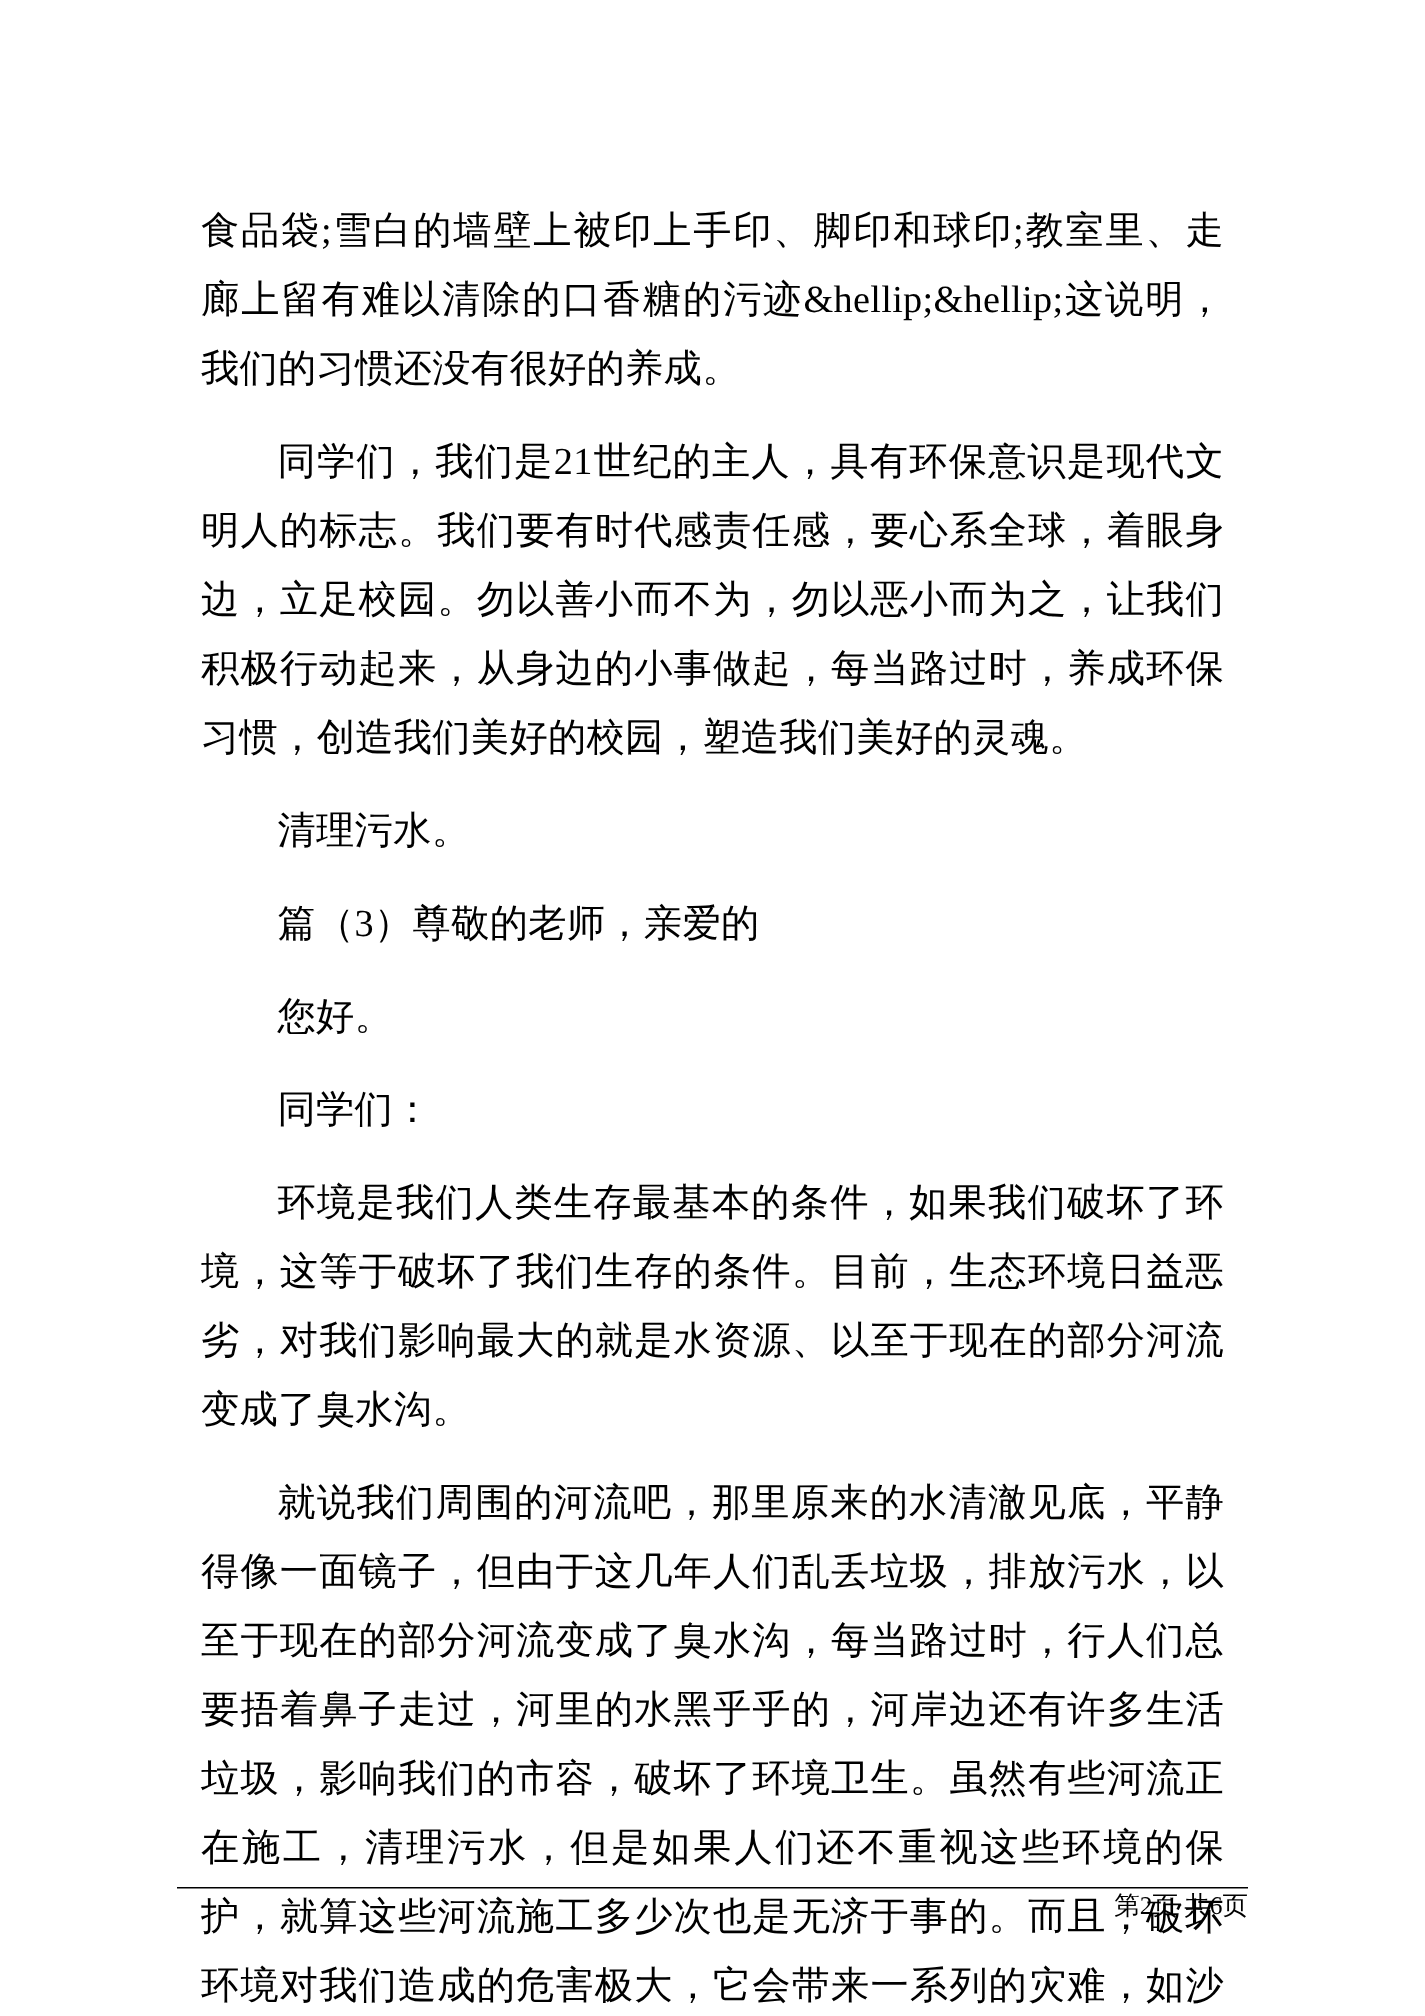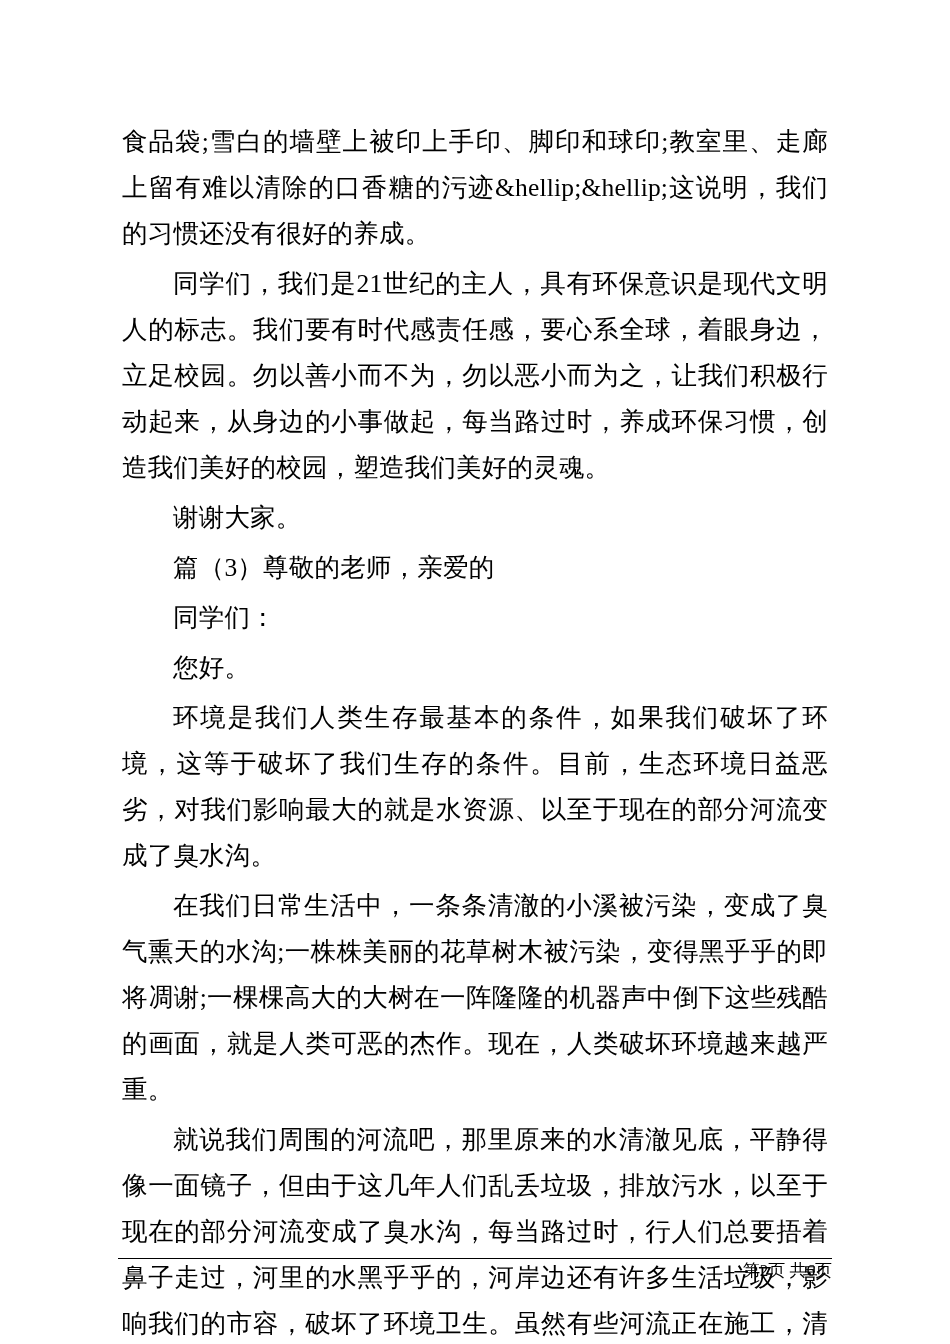--- a/index.html
+++ b/index.html
@@ -25,21 +25,21 @@
     padding: 115px 118px 0 118px;
   }
   .doc-body {
     font-size: 25.5px;
     line-height: 46px;
     text-align: justify;
     text-justify: inter-ideograph;
     letter-spacing: 0.2px;
   }
   .para {
-    margin: 4px;
+    margin: 16px;
     text-indent: 2em;
   }
   .para.noindent {
     text-indent: 0;
   }
   .footer {
     position: absolute;
     left: 118px;
     right: 118px;
     bottom: 52px;
@@ -62,26 +62,25 @@
     white-space: nowrap;
   }
 </style>
 </head>
 <body>
 
 <div class="page">
   <div class="doc-body">
     <p class="para noindent">食品袋;雪白的墙壁上被印上手印、脚印和球印;教室里、走廊上留有难以清除的口香糖的污迹&amp;hellip;&amp;hellip;这说明，我们的习惯还没有很好的养成。</p>
     <p class="para">同学们，我们是21世纪的主人，具有环保意识是现代文明人的标志。我们要有时代感责任感，要心系全球，着眼身边，立足校园。勿以善小而不为，勿以恶小而为之，让我们积极行动起来，从身边的小事做起，每当路过时，养成环保习惯，创造我们美好的校园，塑造我们美好的灵魂。</p>
-    <p class="para">谢谢大家。</p>
+    <p class="para">清理污水。</p>
     <p class="para">篇（3）尊敬的老师，亲爱的</p>
+    <p class="para">您好。</p>
     <p class="para">同学们：</p>
-    <p class="para">您好。</p>
     <p class="para">环境是我们人类生存最基本的条件，如果我们破坏了环境，这等于破坏了我们生存的条件。目前，生态环境日益恶劣，对我们影响最大的就是水资源、以至于现在的部分河流变成了臭水沟。</p>
-    <p class="para">在我们日常生活中，一条条清澈的小溪被污染，变成了臭气熏天的水沟;一株株美丽的花草树木被污染，变得黑乎乎的即将凋谢;一棵棵高大的大树在一阵隆隆的机器声中倒下这些残酷的画面，就是人类可恶的杰作。现在，人类破坏环境越来越严重。</p>
     <p class="para">就说我们周围的河流吧，那里原来的水清澈见底，平静得像一面镜子，但由于这几年人们乱丢垃圾，排放污水，以至于现在的部分河流变成了臭水沟，每当路过时，行人们总要捂着鼻子走过，河里的水黑乎乎的，河岸边还有许多生活垃圾，影响我们的市容，破坏了环境卫生。虽然有些河流正在施工，清理污水，但是如果人们还不重视这些环境的保护，就算这些河流施工多少次也是无济于事的。而且，破坏环境对我们造成的危害极大，它会带来一系列的灾难，如沙尘暴，大雨，山洪，海啸等自然灾害。</p>
 
   </div>
 
   <div class="footer">
     <div class="footer-rule"></div>
     <div class="footer-page">第2页 共6页</div>
   </div>
 </div>
 

